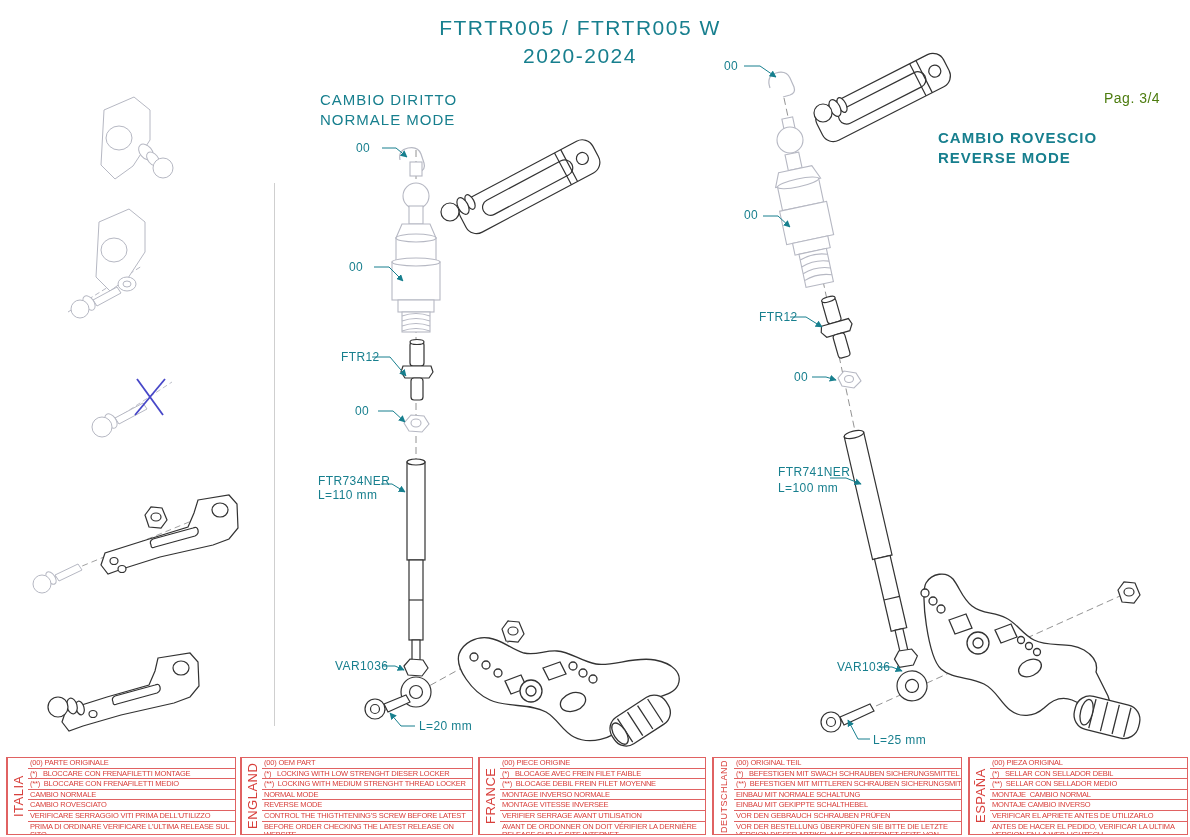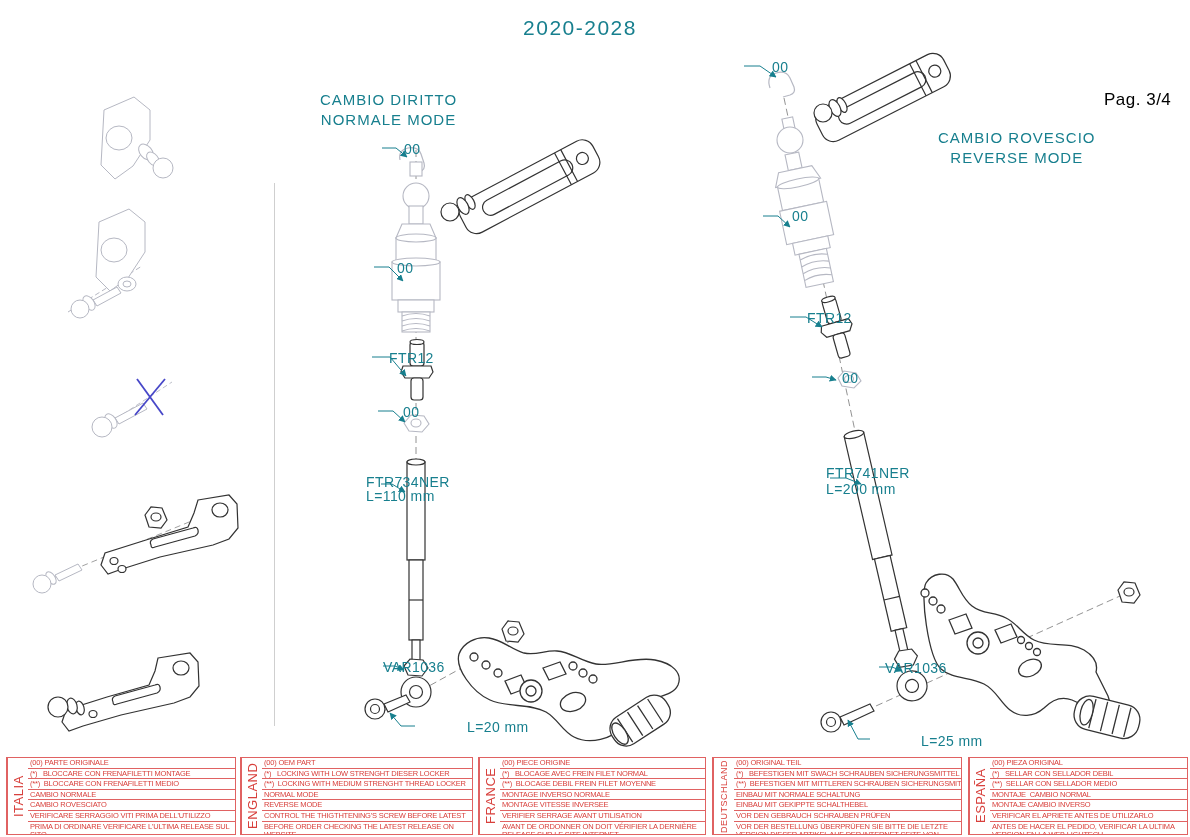--- a/index.html
+++ b/index.html
@@ -1,45 +1,46 @@
 <!DOCTYPE html>
 <html><head>
 <meta charset="utf-8">
 <style>
   html,body{margin:0;padding:0;background:#fff;}
   .canvas{position:relative;width:1190px;height:837px;background:#ffffff;overflow:hidden;
           font-family:"Liberation Sans",sans-serif;}
   .page-title{position:absolute;left:400px;top:14px;width:360px;text-align:center;
               color:#177f8e;font-size:21px;letter-spacing:1.5px;line-height:28px;font-weight:400;}
-  .pag{position:absolute;left:1104px;top:90px;color:#000000;font-size:17px;letter-spacing:0.5px;}
-  .sec-title{position:absolute;color:#177f8e;font-size:15px;letter-spacing:1px;line-height:20px;text-align:center;}
+  .pag{position:absolute;left:1104px;top:90px;color:#4d7c0f;font-size:14px;letter-spacing:0.5px;}
+  .sec-title{position:absolute;color:#177f8e;font-size:15px;letter-spacing:1px;line-height:20px;}
   .sec-title.normal{left:320px;top:90px;}
-  .sec-title.reverse{left:938px;top:128px;}
-  .lbl{position:absolute;color:#177f8e;font-size:14px;letter-spacing:0.4px;white-space:nowrap;margin-left:48px;}
+  .sec-title.reverse{left:938px;top:128px;font-weight:bold;}
+  .lbl{position:absolute;color:#177f8e;font-size:12px;letter-spacing:0.4px;white-space:nowrap;}
   .divider{position:absolute;left:274px;top:183px;width:1px;height:543px;background:#cfcfcf;}
   .art{position:absolute;left:0;top:0;}
   
   .fblock{position:absolute;top:757px;height:76px;border:1px solid #e06262;display:flex;background:#fff;}
   .flabel{width:20px;border-right:1px solid #e06262;color:#d8403c;display:flex;align-items:center;
           justify-content:center;writing-mode:vertical-rl;transform:rotate(180deg);
           font-size:13px;letter-spacing:0.5px;}
   .fblock.de .flabel{font-size:9px;}
   .frows{flex:1;display:flex;flex-direction:column;color:#d8403c;min-width:0;}
   .frow{border-bottom:1px solid #e06262;padding:0 2px;font-size:7.5px;letter-spacing:-0.2px;
         height:9.6px;line-height:9.6px;white-space:pre;overflow:hidden;}
   .frow.last{border-bottom:none;flex:1;white-space:pre-wrap;line-height:8.4px;padding-top:1.5px;}
   .logo{position:absolute;left:985px;top:10px;}
 </style>
 </head>
 <body>
 
 <div class="canvas">
 
   <div class="page-title">
-    <div>2020-2028</div>
+    <div>FTRTR005 / FTRTR005 W</div>
+    <div>2020-2024</div>
   </div>
 
 
   <div class="pag">Pag. 3/4</div>
 
   <div class="sec-title normal">
     <div>CAMBIO DIRITTO</div>
     <div>NORMALE MODE</div>
   </div>
   <div class="sec-title reverse">
@@ -327,21 +328,21 @@
   <div class="lbl" style="left:318px;top:474px">FTR734NER</div>
   <div class="lbl" style="left:318px;top:488px">L=110 mm</div>
   <div class="lbl" style="left:335px;top:659px">VAR1036</div>
   <div class="lbl" style="left:419px;top:719px">L=20 mm</div>
 
   <div class="lbl" style="left:724px;top:59px">00</div>
   <div class="lbl" style="left:744px;top:208px">00</div>
   <div class="lbl" style="left:759px;top:310px">FTR12</div>
   <div class="lbl" style="left:794px;top:370px">00</div>
   <div class="lbl" style="left:778px;top:465px">FTR741NER</div>
-  <div class="lbl" style="left:778px;top:481px">L=200 mm</div>
+  <div class="lbl" style="left:778px;top:481px">L=100 mm</div>
   <div class="lbl" style="left:837px;top:660px">VAR1036</div>
   <div class="lbl" style="left:873px;top:733px">L=25 mm</div>
 
   <div class="fblock" style="left:6px;width:228px">
     <div class="flabel">ITALIA</div>
     <div class="frows">
       <div class="frow">(00) PARTE ORIGINALE</div>
       <div class="frow">(*)   BLOCCARE CON FRENAFILETTI MONTAGE</div>
       <div class="frow">(**)  BLOCCARE CON FRENAFILETTI MEDIO</div>
       <div class="frow">CAMBIO NORMALE</div>
@@ -361,21 +362,21 @@
       <div class="frow">REVERSE MODE</div>
       <div class="frow">CONTROL THE THIGTHTENING'S SCREW BEFORE LATEST</div>
       <div class="frow last">BEFORE ORDER CHECKING THE LATEST RELEASE ON WEBSITE</div>
     </div>
   </div>
 
   <div class="fblock" style="left:478px;width:226px">
     <div class="flabel">FRANCE</div>
     <div class="frows">
       <div class="frow">(00) PIECE ORIGINE</div>
-      <div class="frow">(*)   BLOCAGE AVEC FREIN FILET NORMAL</div>
+      <div class="frow">(*)   BLOCAGE AVEC FREIN FILET FAIBLE</div>
       <div class="frow">(**)  BLOCAGE DEBIL FREIN FILET MOYENNE</div>
       <div class="frow">MONTAGE INVERSO NORMALE</div>
       <div class="frow">MONTAGE VITESSE INVERSEE</div>
       <div class="frow">VERIFIER SERRAGE AVANT UTILISATION</div>
       <div class="frow last">AVANT DE ORDONNER ON DOIT VÉRIFIER LA DERNIÈRE RELEASE SUR LE SITE INTERNET</div>
     </div>
   </div>
 
   <div class="fblock de" style="left:712px;width:248px">
     <div class="flabel">DEUTSCHLAND</div>

